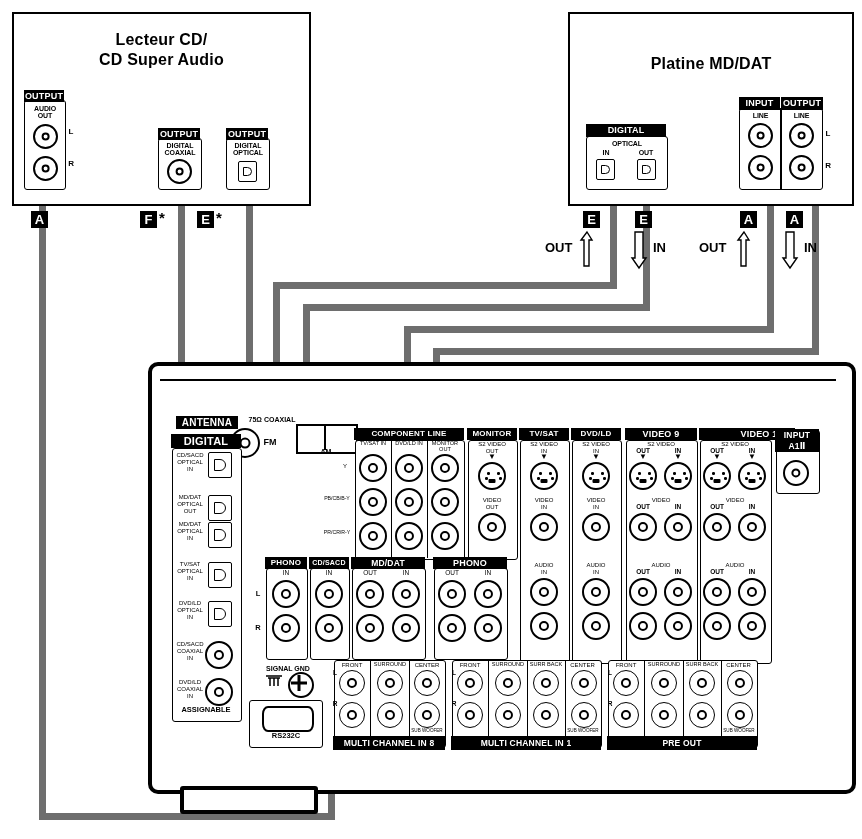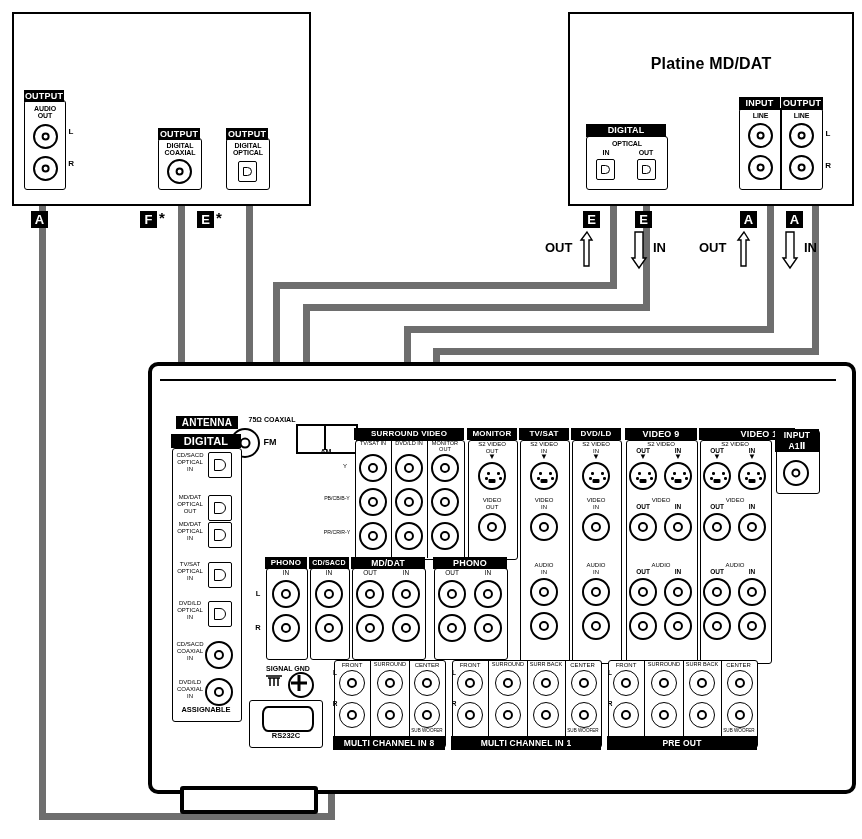--- a/index.html
+++ b/index.html
@@ -80,20 +80,22 @@
   <div class="cab abs" style="left:767px;top:178px;width:7px;height:148px;"></div>
   <div class="cab abs" style="left:404px;top:326px;width:370px;height:7px;"></div>
   <div class="cab abs" style="left:404px;top:326px;width:7px;height:310px;"></div>
 
   <div class="cab abs" style="left:812px;top:178px;width:7px;height:170px;"></div>
   <div class="cab abs" style="left:433px;top:348px;width:386px;height:7px;"></div>
   <div class="cab abs" style="left:433px;top:348px;width:7px;height:288px;"></div>
 </div>
 
 <div class="devbox" style="left:12px;top:12px;width:295px;height:190px;">
+  <div class="devtitle" style="top:16px;">Lecteur CD/</div>
+  <div class="devtitle" style="top:36px;">CD Super Audio</div>
 </div>
 
 <div class="blk" style="left:24px;top:100px;width:40px;height:88px;">
   <div class="hdr" style="left:-1px;top:-11px;width:40px;height:12px;font-size:9px;line-height:12px;">OUTPUT</div>
   <div class="lbl" style="left:0;top:4px;width:40px;font-size:7px;">AUDIO</div>
   <div class="lbl" style="left:0;top:11px;width:40px;font-size:7px;">OUT</div>
   <div class="rca" style="left:8px;top:23px;width:25px;height:25px;"></div>
   <div class="rca" style="left:8px;top:55px;width:25px;height:25px;"></div>
 </div>
 <div class="lbl" style="left:66px;top:128px;width:10px;font-size:8px;">L</div>
@@ -222,21 +224,21 @@
 <div class="tinytxt n" style="left:172px;top:686px;width:36px;">COAXIAL</div>
 <div class="tinytxt n" style="left:172px;top:693px;width:36px;">IN</div>
 <div class="rca" style="left:205px;top:678px;width:28px;height:28px;"></div>
 
 <div class="blk" style="left:249px;top:700px;width:72px;height:46px;">
   <div class="abs" style="left:12px;top:5px;width:48px;height:22px;border:2.2px solid #000;border-radius:6px/8px;background:#fff;"></div>
   <div class="tinytxt" style="left:0;top:31px;width:72px;font-size:7.5px;">RS232C</div>
 </div>
 
 <div class="blk" style="left:355px;top:440px;width:108px;height:118px;"></div>
-<div class="hdr" style="left:354px;top:428px;width:110px;height:12px;font-size:8px;line-height:12px;">SURROUND VIDEO</div>
+<div class="hdr" style="left:354px;top:428px;width:110px;height:12px;font-size:8px;line-height:12px;">COMPONENT LINE</div>
 <div class="tinytxt n" style="left:355px;top:441px;width:36px;font-size:5.6px;">TV/SAT IN</div>
 <div class="tinytxt n" style="left:391px;top:441px;width:36px;font-size:5.6px;">DVD/LD IN</div>
 <div class="tinytxt n" style="left:427px;top:441px;width:36px;font-size:5.6px;">MONITOR OUT</div>
 <div class="vline" style="left:391px;top:440px;width:1.4px;height:118px;"></div>
 <div class="vline" style="left:427px;top:440px;width:1.4px;height:118px;"></div>
 <div class="tinytxt n" style="left:336px;top:463px;width:18px;font-size:6px;">Y</div>
 <div class="tinytxt n" style="left:320px;top:496px;width:34px;font-size:5.2px;">PB/CB/B-Y</div>
 <div class="tinytxt n" style="left:320px;top:530px;width:34px;font-size:5.2px;">PR/CR/R-Y</div>
 <div class="rca" style="left:359px;top:454px;width:28px;height:28px;"></div>
 <div class="rca" style="left:359px;top:488px;width:28px;height:28px;"></div>

